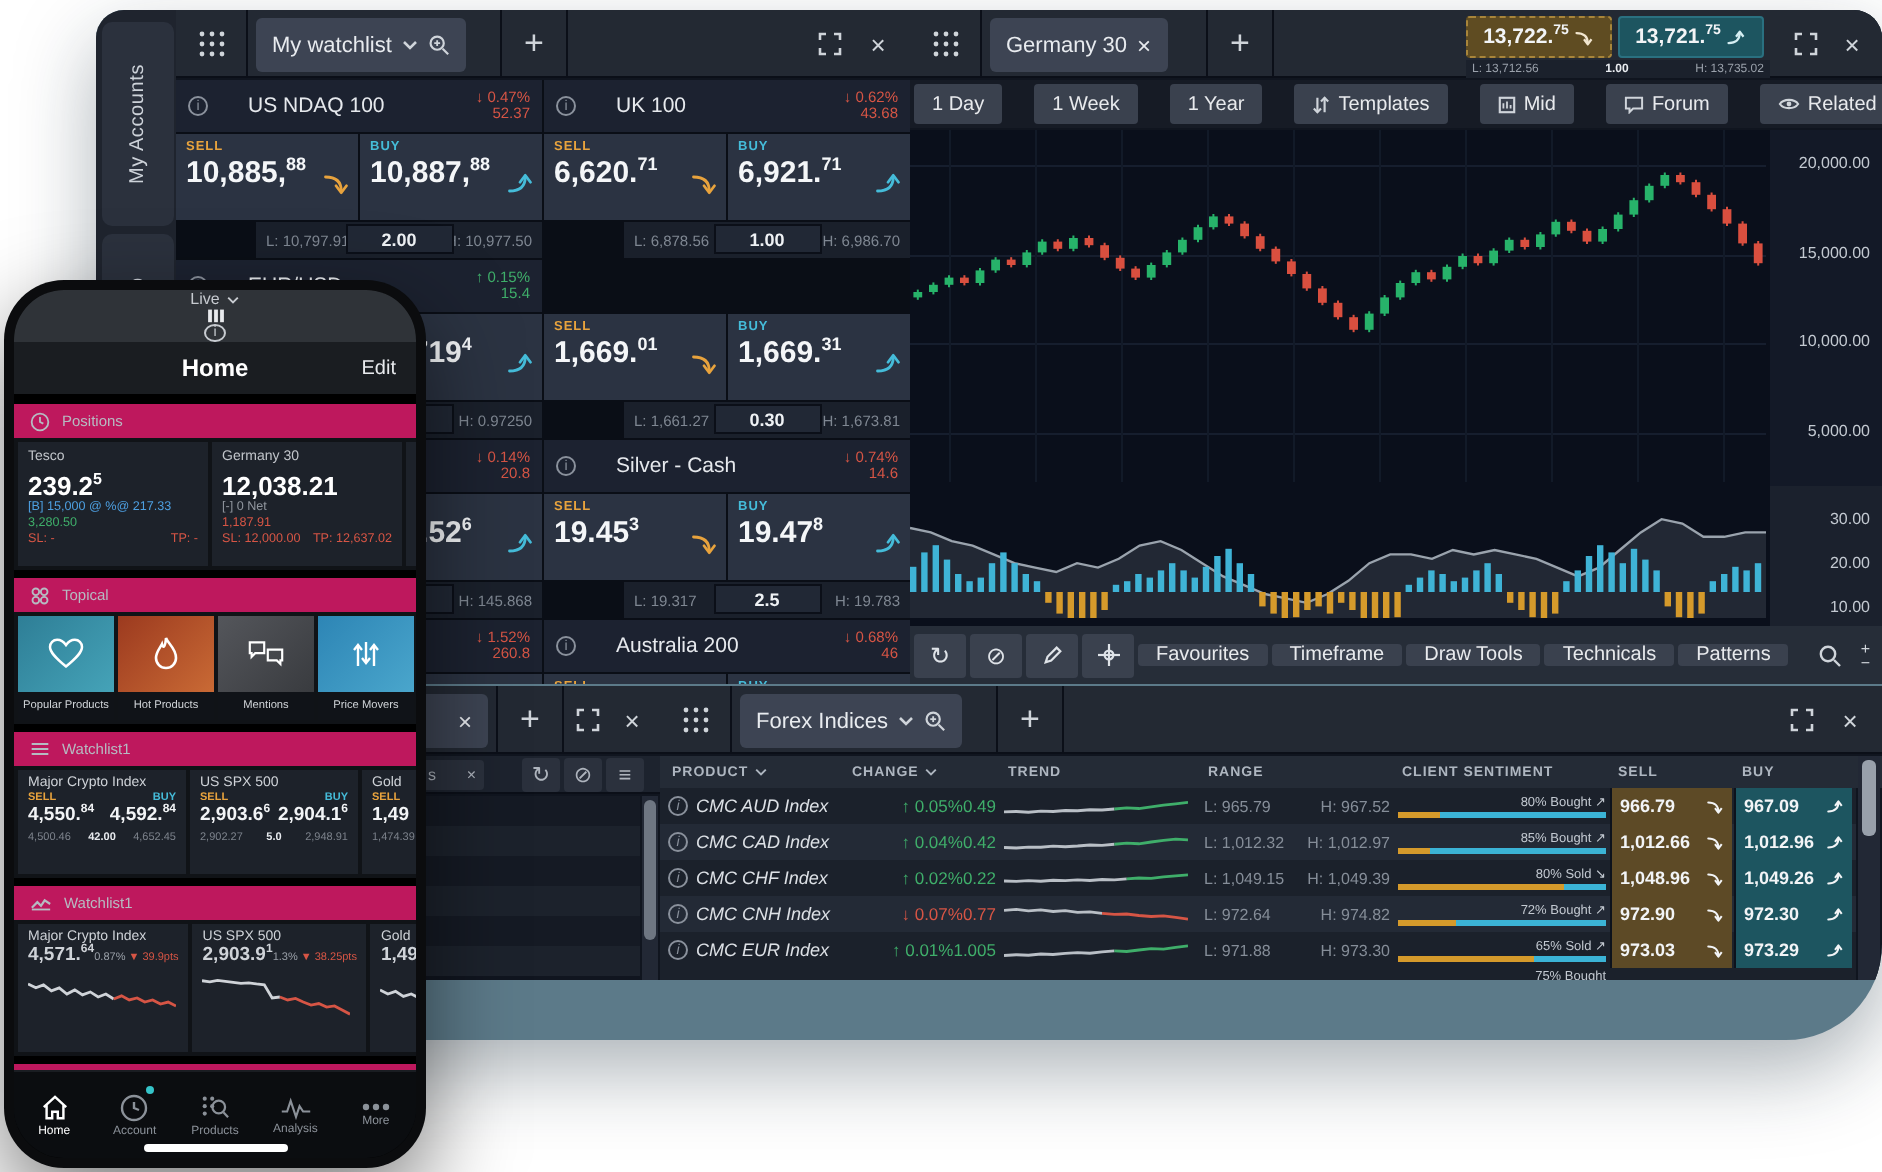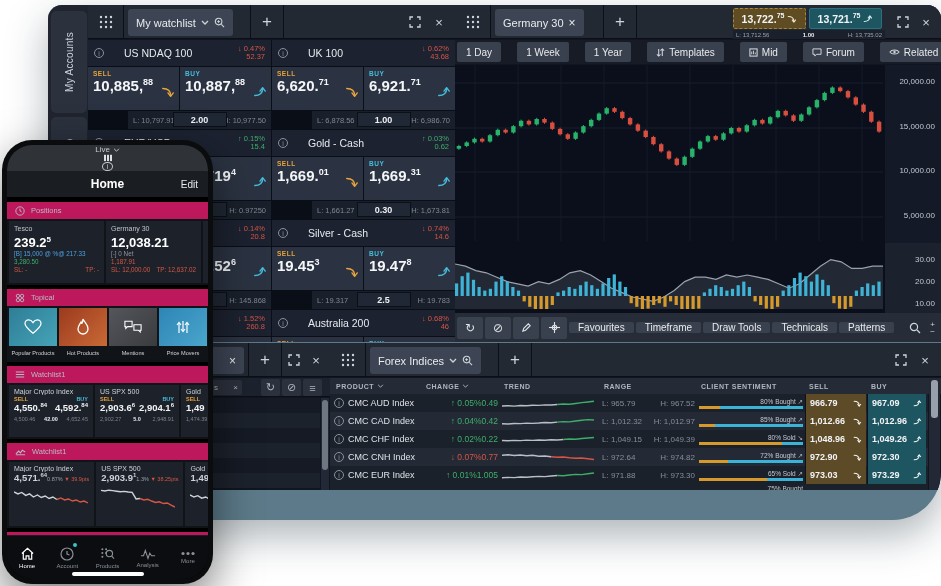--- a/index.html
+++ b/index.html
@@ -56,21 +56,21 @@
   .chip{position:absolute;left:122px;top:2px;width:32px;height:15px;background:#2b313d;border-radius:2px;color:#aeb4bd;font-size:8px;display:flex;align-items:center;justify-content:space-between;padding:0 4px;}
   .mi{position:absolute;top:1px;width:19px;height:17px;color:#aeb4bd;font-size:11px;display:flex;align-items:center;justify-content:center;background:#2b313d;border-radius:2px;}
   .mrow{position:absolute;left:0;right:10px;height:15px;}
   .scroll{position:absolute;background:#222835;}
   .thumb{position:absolute;background:#98a0ab;border-radius:3px;}
   .fx-thead{position:absolute;left:0;top:35px;right:0;height:16px;background:#242b36;color:#aeb6c0;font-size:7px;letter-spacing:.5px;font-weight:bold;}
   .fx-rows{position:absolute;left:0;top:51px;right:0;bottom:0;}
   .fx-row{position:absolute;left:0;right:13px;height:18px;}
   .fx-row:nth-child(odd){background:#1b212b;} .fx-row:nth-child(even){background:#232a36;}
   .fc{position:absolute;top:0;height:18px;display:flex;align-items:center;}
-  .fx-name{left:4px;width:95px;gap:4px;color:#dde1e6;font-size:9px;}
+  .fx-name{left:4px;width:95px;gap:4px;color:#dde1e6;font-size:9px;font-style:italic;}
   .fx-change{left:94px;width:74px;font-size:8.5px;justify-content:flex-end;}
   .fx-trend{left:172px;width:96px;}
   .fx-range{left:272px;width:93px;color:#858d98;font-size:8px;justify-content:space-between;}
   .fx-senti{left:369px;width:104px;flex-direction:column;justify-content:center;align-items:flex-end;gap:1px;}
   .fx-senti .sl{color:#c3c9d1;font-size:6.5px;line-height:7px;}
   .sbar{width:100%;height:3px;display:flex;}
   .sbar .o{background:#d59a2b;height:3px;} .sbar .b{background:#3bb3d6;height:3px;}
   .fx-sell{left:475px;width:61px;background:#5d4a26;color:#f2f4f6;font-size:9px;font-weight:bold;justify-content:space-between;padding:0 4px;border-left:1px solid #0d121c;}
   .fx-buy{left:537px;width:59px;background:#1d5560;color:#f2f4f6;font-size:9px;font-weight:bold;justify-content:space-between;padding:0 4px;border-left:1px solid #0d121c;}
   .th{position:absolute;top:0;height:16px;display:flex;align-items:center;gap:3px;}
@@ -280,28 +280,20 @@
               </div>
             </div>
             <div class="wl-foot">
               <span></span>
               <span class="spreadbox"></span>
               <span>H: 0.97250</span>
             </div>
           </div>
 
           <div class="wl-cell" style="left: 184px; top: 90px;">
-            <div class="wl-name">
-              <span class="iinfo">i</span>
-              <span class="nm">Gold - Cash</span>
-              <span class="chg up">
-                <span><span>↑</span> <span>0.03%</span></span>
-                <span>0.62</span>
-              </span>
-            </div>
             <div class="wl-prices">
               <div class="pbox">
                 <div class="lbl lbl-sell">SELL</div>
                 <div class="px"><span>1,669.</span><sup>01</sup></div>
                 <span class="hook">
                   <svg width="14" height="14" viewBox="0 0 16 16">
                     <path d="M2,4 C8,4 11,7 11,12" fill="none" stroke="#e8a33d" stroke-width="1.6" stroke-linecap="round"></path>
                     <polyline points="8,9 11,13 14,9" fill="none" stroke="#e8a33d" stroke-width="1.6" stroke-linecap="round" stroke-linejoin="round"></polyline>
                   </svg>
                 </span>

